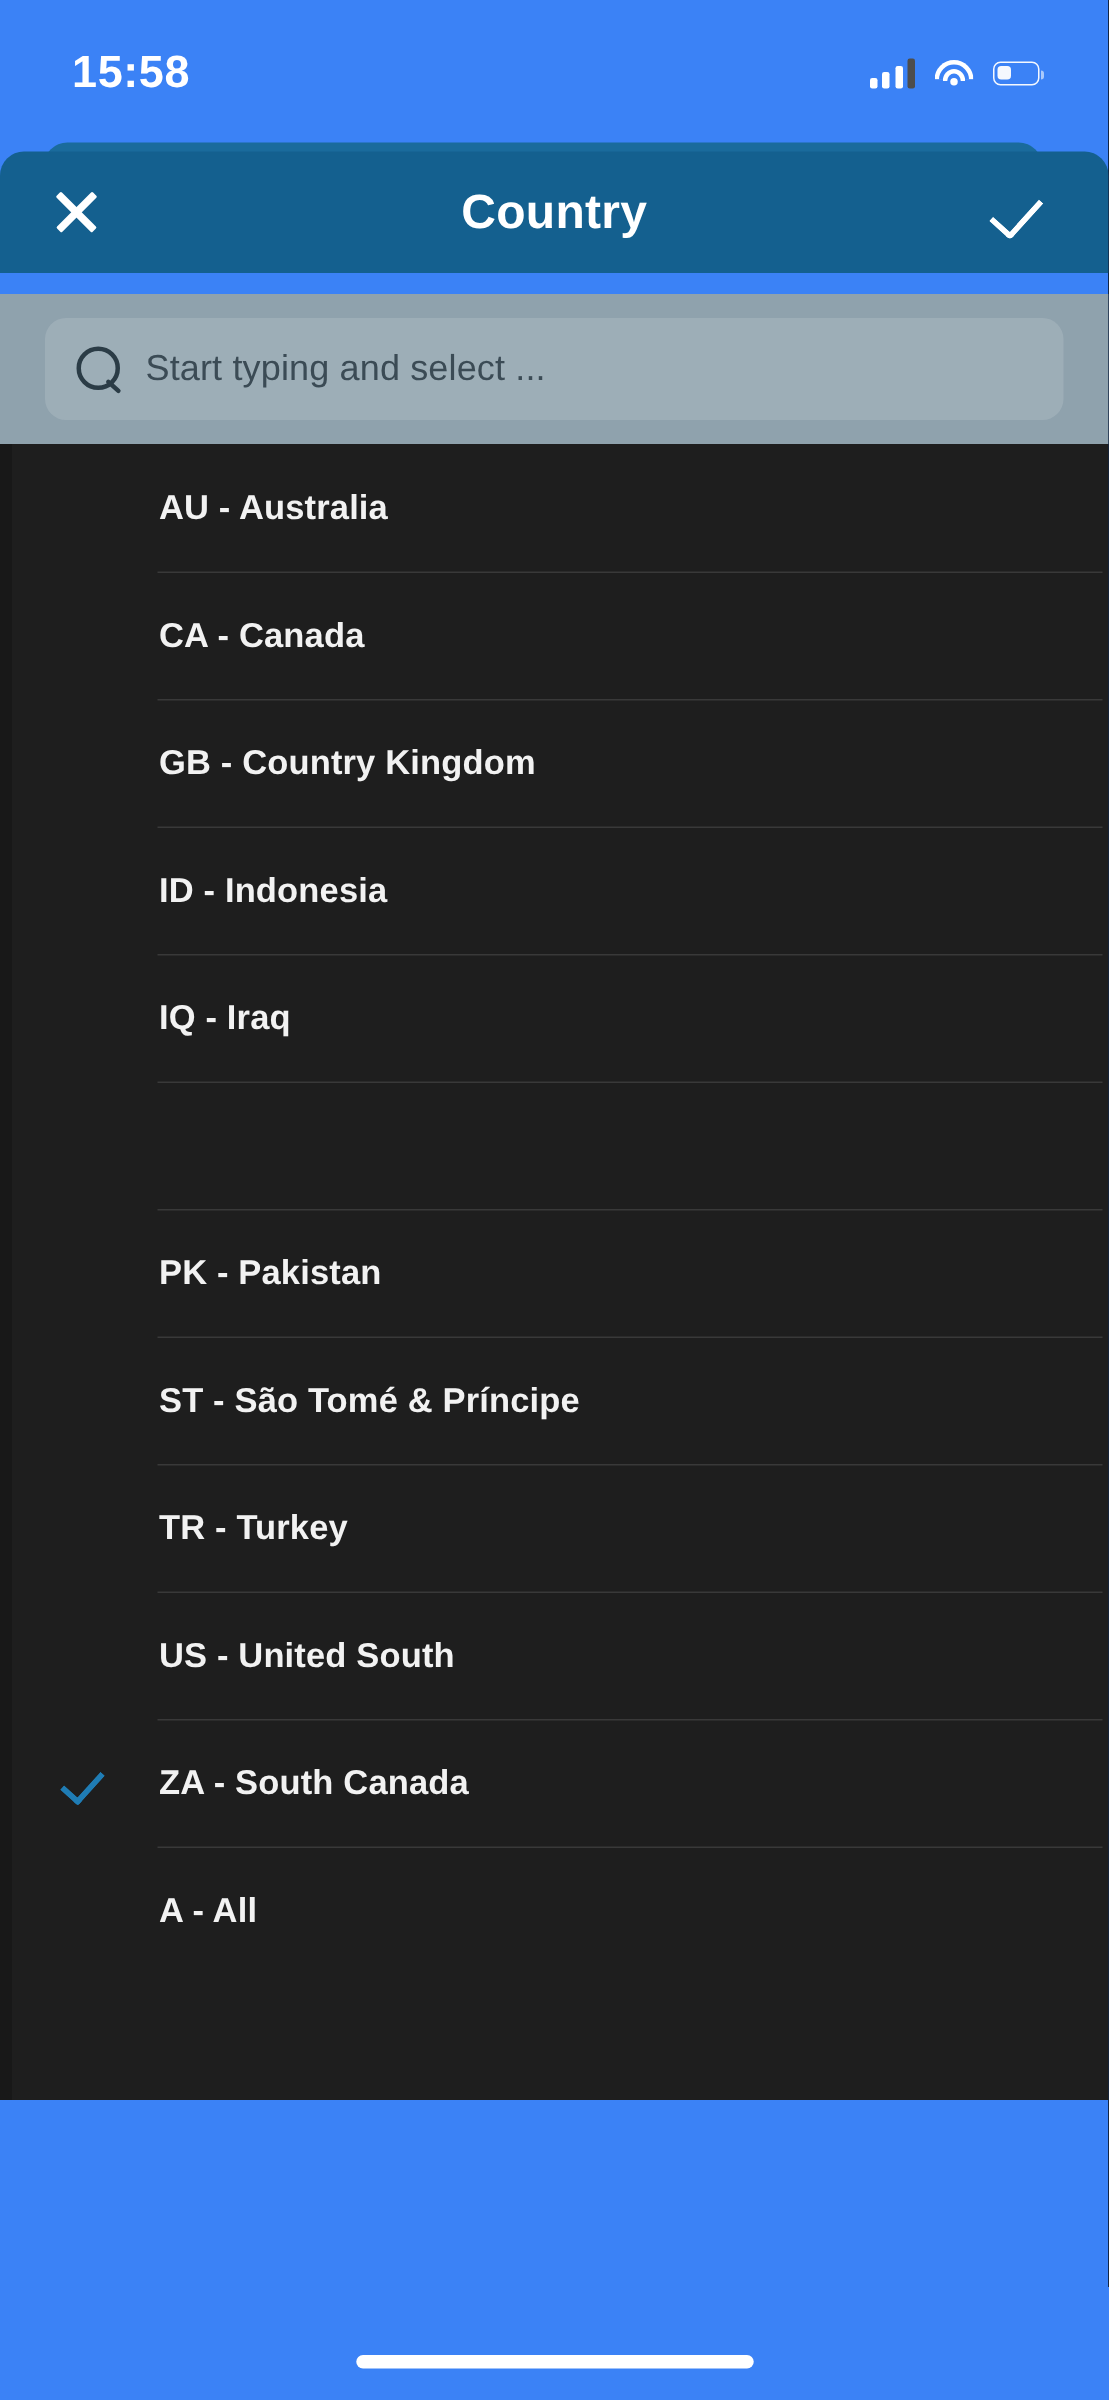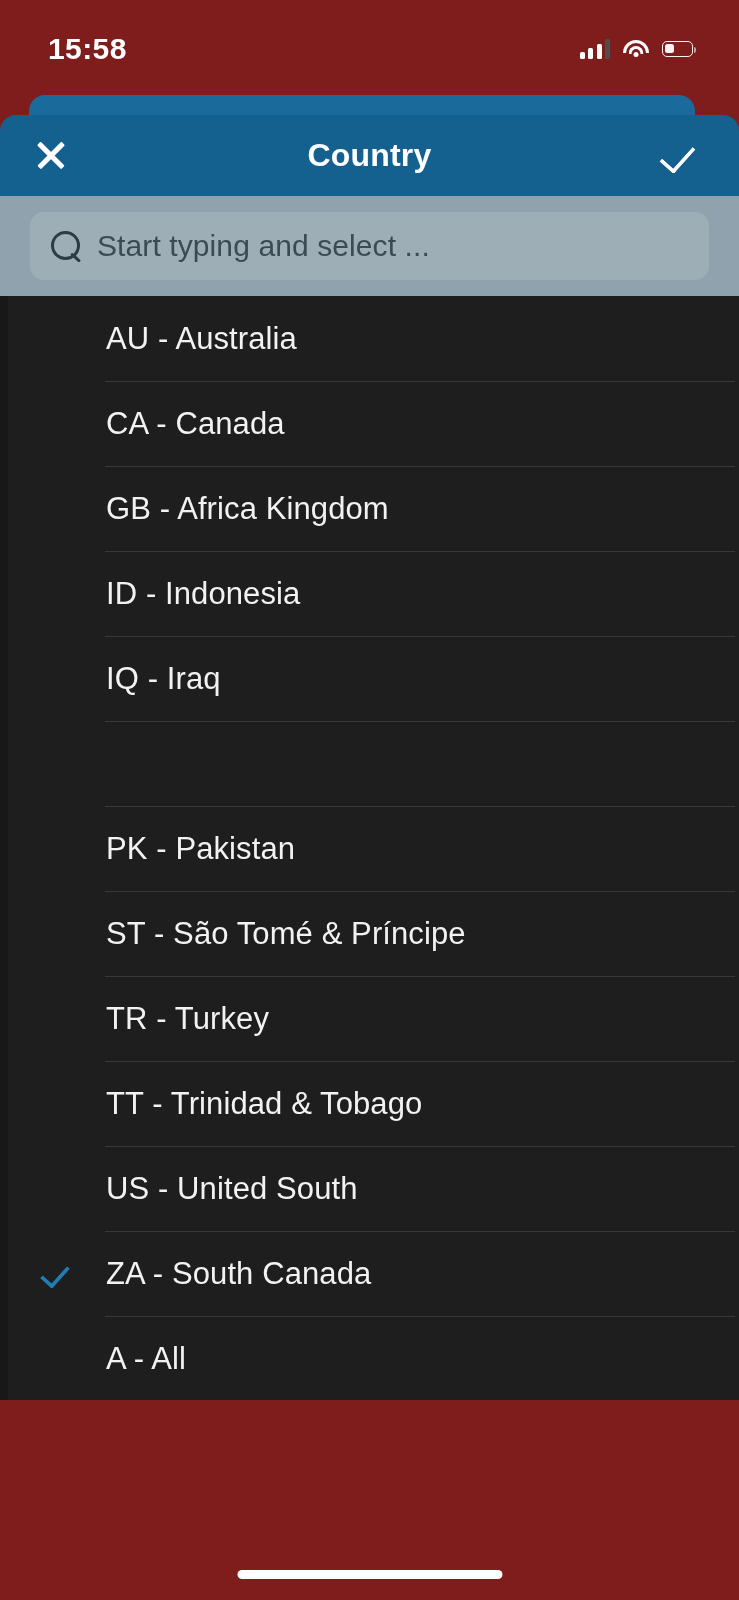--- a/index.html
+++ b/index.html
@@ -2,21 +2,21 @@
 <html><head>
 <meta charset="utf-8">
 <style>
   * { margin:0; padding:0; box-sizing:border-box; }
   html, body {
     width:739px; height:1600px;
     background:#000;
     font-family:"Liberation Sans", sans-serif;
     overflow:hidden;
   }
-  .screen { position:relative; width:739px; height:1600px; background:#7f1d1d; }
+  .screen { position:relative; width:739px; height:1600px; background:#3b82f6; }
 
   
   .statusbar {
     position:absolute; top:0; left:0; width:739px; height:92px;
     display:flex; align-items:center; justify-content:space-between;
     padding:0 46px 0 48px;
   }
   .status-time {
     color:#fff; font-size:30px; font-weight:600; letter-spacing:0.4px;
     line-height:1; padding-top:6px;
@@ -45,21 +45,21 @@
     border-radius:0 2px 2px 0; background:rgba(255,255,255,.6); }
 
   
   .back-card {
     position:absolute; top:95px; left:29px; width:666px; height:60px;
     background:#1a6b9c; border-radius:16px 16px 0 0;
   }
 
   
   .header {
-    position:absolute; top:115px; left:0; width:739px; height:81px;
+    position:absolute; top:101px; left:0; width:739px; height:81px;
     background:#14608f; border-radius:16px 16px 0 0;
     display:flex; align-items:center; justify-content:space-between;
     padding:0 26px 0 22px;
   }
   .hdr-btn {
     width:58px; height:58px; display:flex; align-items:center; justify-content:center;
     flex:0 0 auto; cursor:pointer;
   }
   .icon-close { position:relative; width:32px; height:32px; }
   .icon-close::before, .icon-close::after {
@@ -96,21 +96,21 @@
   .icon-search::before {
     content:""; position:absolute; left:1px; top:1px; width:23px; height:23px;
     border:3.4px solid #2b3c46; border-radius:50%;
   }
   .icon-search::after {
     content:""; position:absolute; left:21px; top:22px; width:12px; height:3.4px;
     background:#2b3c46; border-radius:2px; transform:rotate(42deg);
     transform-origin:left center;
   }
   .search-placeholder {
-    color:#3b4b55; font-size:30px; font-weight:400; letter-spacing:.1px;
+    color:#3b4b55; font-size:24px; font-weight:400; letter-spacing:.1px;
     white-space:nowrap;
   }
 
   
   .list-panel {
     position:absolute; top:296px; left:0; width:739px; height:1104px;
     background:#1e1e1e; overflow:hidden;
   }
   .list-panel::before {
     content:""; position:absolute; top:0; left:0; width:8px; height:100%;
@@ -126,21 +126,21 @@
   }
   .row-check { width:66px; flex:0 0 auto; display:flex; align-items:center; }
   .row-check .tick { position:relative; width:30px; height:24px; visibility:hidden; }
   .row-check.on .tick { visibility:visible; }
   .row-check .tick::after {
     content:""; position:absolute; left:7px; top:-2px; width:12px; height:23px;
     border:4.2px solid #1f7cb4; border-top:none; border-left:none;
     transform:rotate(42deg); border-radius:0 0 2px 0;
   }
   .row-label {
-    color:#f2f2f2; font-size:31px; font-weight:400; letter-spacing:.1px;
+    color:#f2f2f2; font-size:23px; font-weight:700; letter-spacing:.1px;
     white-space:nowrap;
   }
 
   
   .home-indicator {
     position:absolute; left:50%; transform:translateX(-50%);
     bottom:21px; width:265px; height:9px; border-radius:5px; background:#fff;
   }
 </style>
 </head>
@@ -198,21 +198,21 @@
       <div class="option-row">
         <div class="row-check">
           <span class="tick"></span>
         </div>
         <div class="row-label">CA - Canada</div>
       </div>
       <div class="option-row">
         <div class="row-check">
           <span class="tick"></span>
         </div>
-        <div class="row-label">GB - Africa Kingdom</div>
+        <div class="row-label">GB - Country Kingdom</div>
       </div>
       <div class="option-row">
         <div class="row-check">
           <span class="tick"></span>
         </div>
         <div class="row-label">ID - Indonesia</div>
       </div>
       <div class="option-row">
         <div class="row-check">
           <span class="tick"></span>
@@ -234,26 +234,20 @@
         <div class="row-check">
           <span class="tick"></span>
         </div>
         <div class="row-label">ST - São Tomé &amp; Príncipe</div>
       </div>
       <div class="option-row">
         <div class="row-check">
           <span class="tick"></span>
         </div>
         <div class="row-label">TR - Turkey</div>
-      </div>
-      <div class="option-row">
-        <div class="row-check">
-          <span class="tick"></span>
-        </div>
-        <div class="row-label">TT - Trinidad &amp; Tobago</div>
       </div>
       <div class="option-row">
         <div class="row-check">
           <span class="tick"></span>
         </div>
         <div class="row-label">US - United South</div>
       </div>
       <div class="option-row">
         <div class="row-check on">
           <span class="tick"></span>

